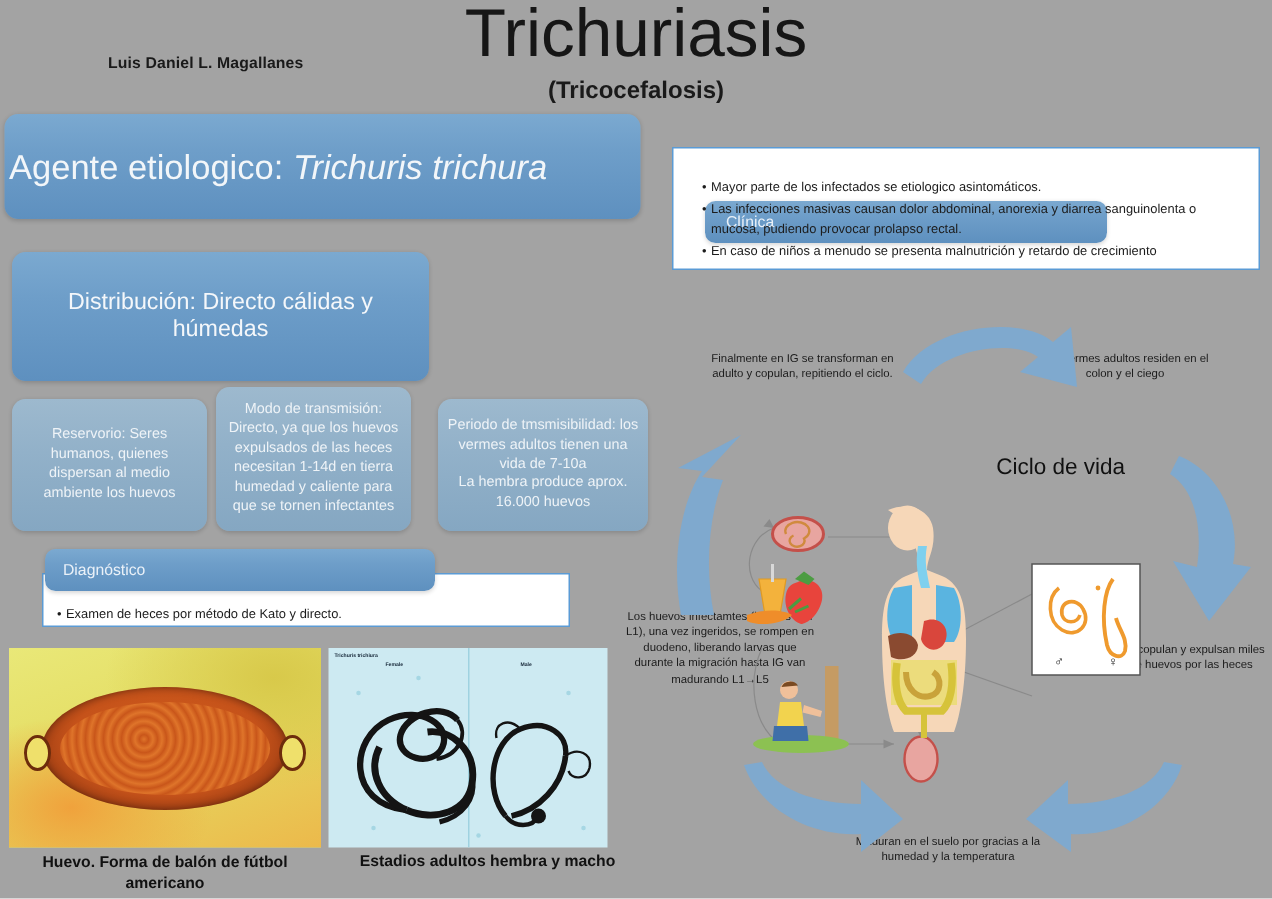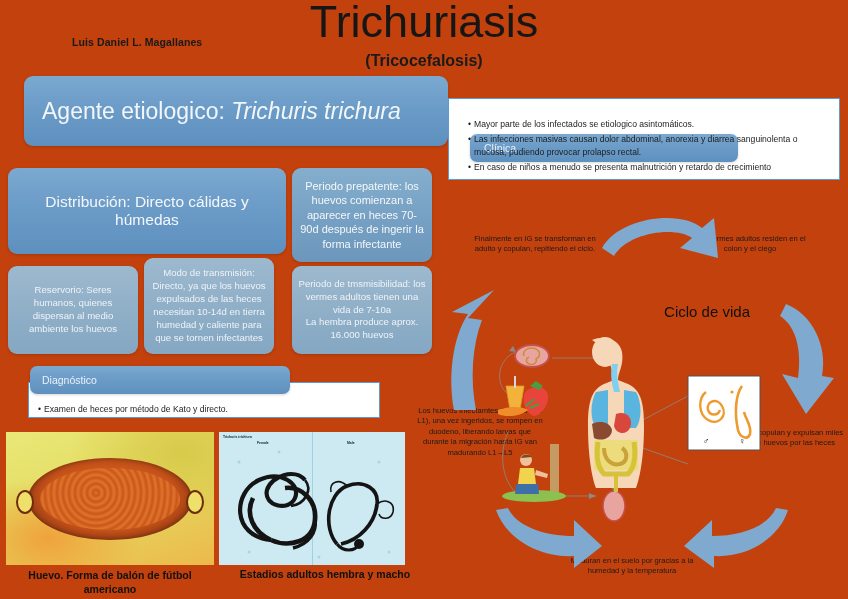--- a/index.html
+++ b/index.html
@@ -8,21 +8,21 @@
     background: #ffffff;
   }
   body {
     font-family: "Liberation Sans", sans-serif;
     -webkit-font-smoothing: antialiased;
   }
   #page {
     position: relative;
     width: 848px;
     height: 599px;
-    background: #c2410c;
+    background: #a3a3a3;
     overflow: hidden;
   }
   .abs { position: absolute; }
 
   
   #author {
     left: 72px; top: 36px;
     font-size: 10.5px;
     font-weight: bold;
     color: #1a1a1a;
@@ -62,23 +62,23 @@
     background: linear-gradient(180deg, #7BA9D0 0%, #6E9EC9 35%, #5E90BF 100%);
   }
   .tone-mid {
     background: linear-gradient(180deg, #85AECD 0%, #7AA4C6 40%, #6C96BB 100%);
   }
   .tone-light {
     background: linear-gradient(180deg, #9DB9CE 0%, #92B1C9 40%, #85A7C2 100%);
   }
 
   #box-agente {
-    left: 24px; top: 76px; width: 424px; height: 70px;
+    left: 3px; top: 76px; width: 424px; height: 70px;
     font-size: 23px;
-    padding: 0 18px;
+    padding: 0 3px;
     justify-content: flex-start;
     text-align: left;
     color: #f2f6f9;
   }
   #box-agente .txt { text-align: left; }
   #box-agente i { font-style: italic; }
 
   #box-distribucion {
     left: 8px; top: 168px; width: 278px; height: 86px;
     font-size: 15.5px;
@@ -243,30 +243,27 @@
   <div class="abs bluebox tone-dark" id="box-agente">
     <div class="txt">
       <span>Agente etiologico: </span><i>Trichuris trichura</i>
     </div>
   </div>
 
   <div class="abs bluebox tone-dark" id="box-distribucion">
     <div class="txt">Distribución: Directo cálidas y húmedas</div>
   </div>
 
-  <div class="abs bluebox tone-mid" id="box-prepatente">
-    <div class="txt">Periodo prepatente: los huevos comienzan a aparecer en heces 70-90d después de ingerir la forma infectante</div>
-  </div>
 
   <div class="abs bluebox tone-light" id="box-reservorio">
     <div class="txt">Reservorio: Seres humanos, quienes dispersan al medio ambiente los huevos</div>
   </div>
 
   <div class="abs bluebox tone-light" id="box-transmision">
-    <div class="txt">Modo de transmisión: Directo, ya que los huevos expulsados de las heces necesitan 10-14d en tierra humedad y caliente para que se tornen infectantes</div>
+    <div class="txt">Modo de transmisión: Directo, ya que los huevos expulsados de las heces necesitan 1-14d en tierra humedad y caliente para que se tornen infectantes</div>
   </div>
 
   <div class="abs bluebox tone-light" id="box-transmisibilidad">
     <div class="txt" style="white-space:pre-line">Periodo de tmsmisibilidad: los vermes adultos tienen una vida de 7-10a
 La hembra produce aprox. 16.000 huevos</div>
   </div>
 
   <div class="abs panel-outline" id="panel-clinica-frame"></div>
   <div class="abs bluebox tone-dark" id="panel-clinica-head">
     <div class="txt">Clínica</div>

